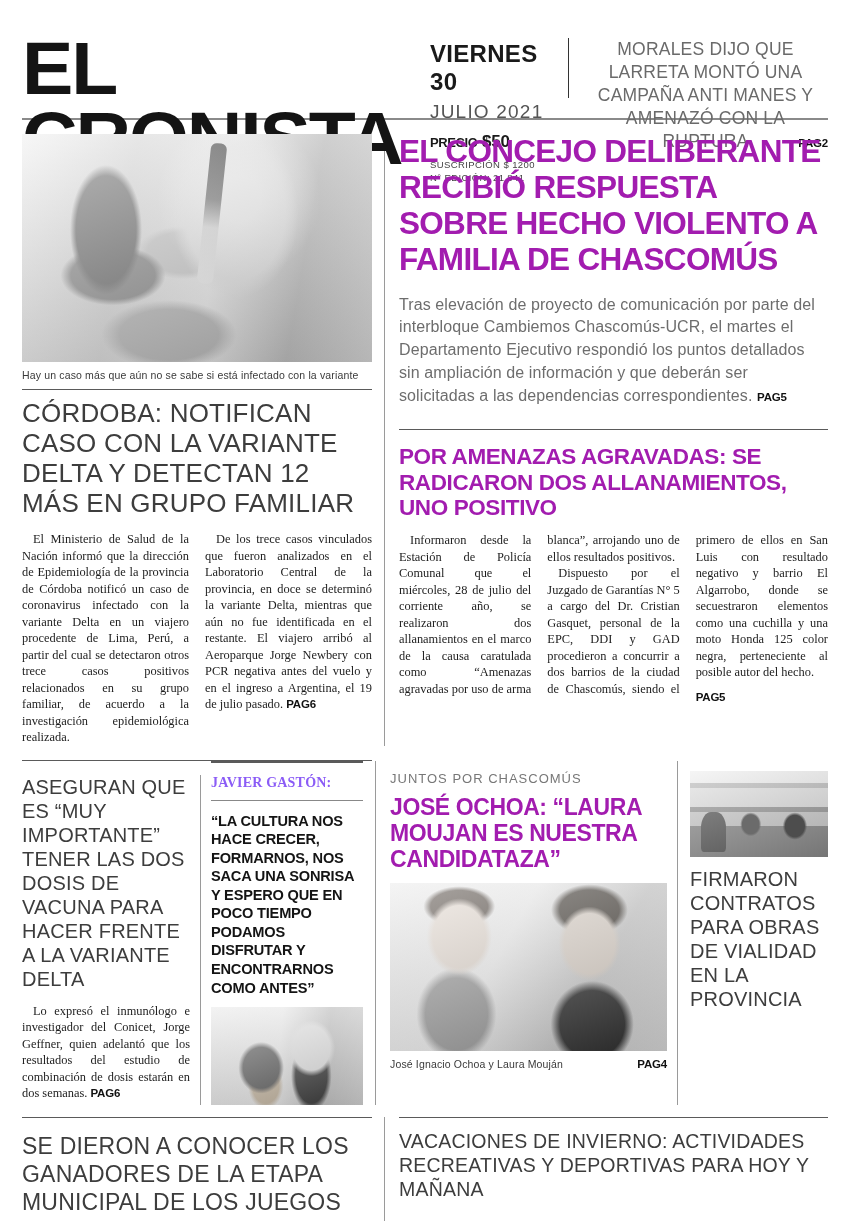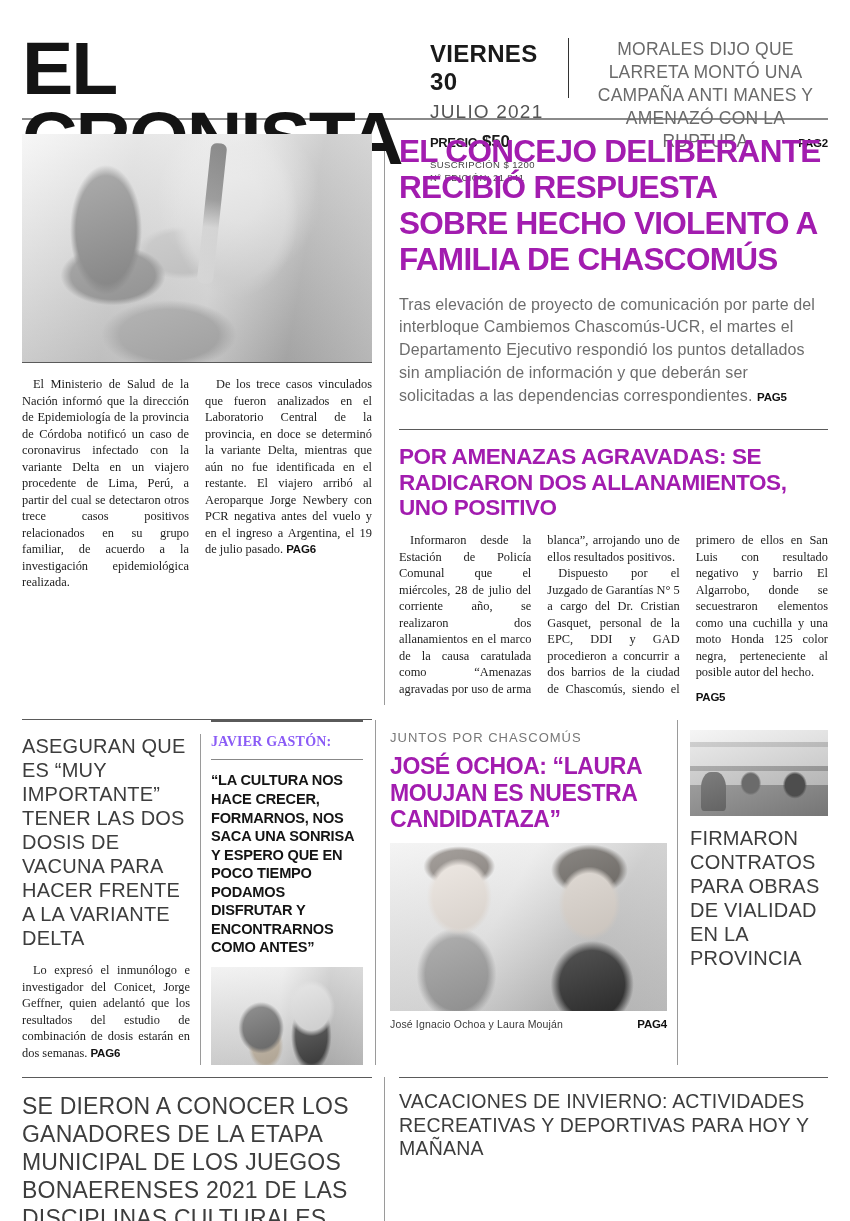--- a/index.html
+++ b/index.html
@@ -185,21 +185,23 @@
       <div class="pag">PAG2</div>
     </div>
   </div>
 
   <div class="hr-thick"></div>
 
   <div class="band" style="margin-top:14px;">
 
     <div class="col-left">
       <div class="photo ph-lab"></div>
+      <div class="caption">Hay un caso más que aún no se sabe si está infectado con la variante</div>
       <div class="hr-thin"></div>
+      <div class="h-light hl-cordoba" style="margin-top:8px;">CÓRDOBA: NOTIFICAN CASO CON LA VARIANTE DELTA Y DETECTAN 12 MÁS EN GRUPO FAMILIAR</div>
       <div class="serif cols2" style="margin-top:13px;">
         <p>El Ministerio de Salud de la Nación informó que la dirección de Epidemiología de la provincia de Córdoba notificó un caso de coronavirus infectado con la variante Delta en un viajero procedente de Lima, Perú, a partir del cual se detectaron otros trece casos positivos relacionados en su grupo familiar, de acuerdo a la investigación epidemiológica realizada.</p>
         <p><span>De los trece casos vinculados que fueron analizados en el Laboratorio Central de la provincia, en doce se determinó la variante Delta, mientras que aún no fue identificada en el restante. El viajero arribó al Aeroparque Jorge Newbery con PCR negativa antes del vuelo y en el ingreso a Argentina, el 19 de julio pasado.</span> <span class="pag">PAG6</span></p>
       </div>
     </div>
 
     <div class="vrule" style="margin:0 0 0 12px;"></div>
 
     <div class="col-right">
       <div class="h-bold hl-main">EL CONCEJO DELIBERANTE RECIBIÓ RESPUESTA SOBRE HECHO VIOLENTO A FAMILIA DE CHASCOMÚS</div>

